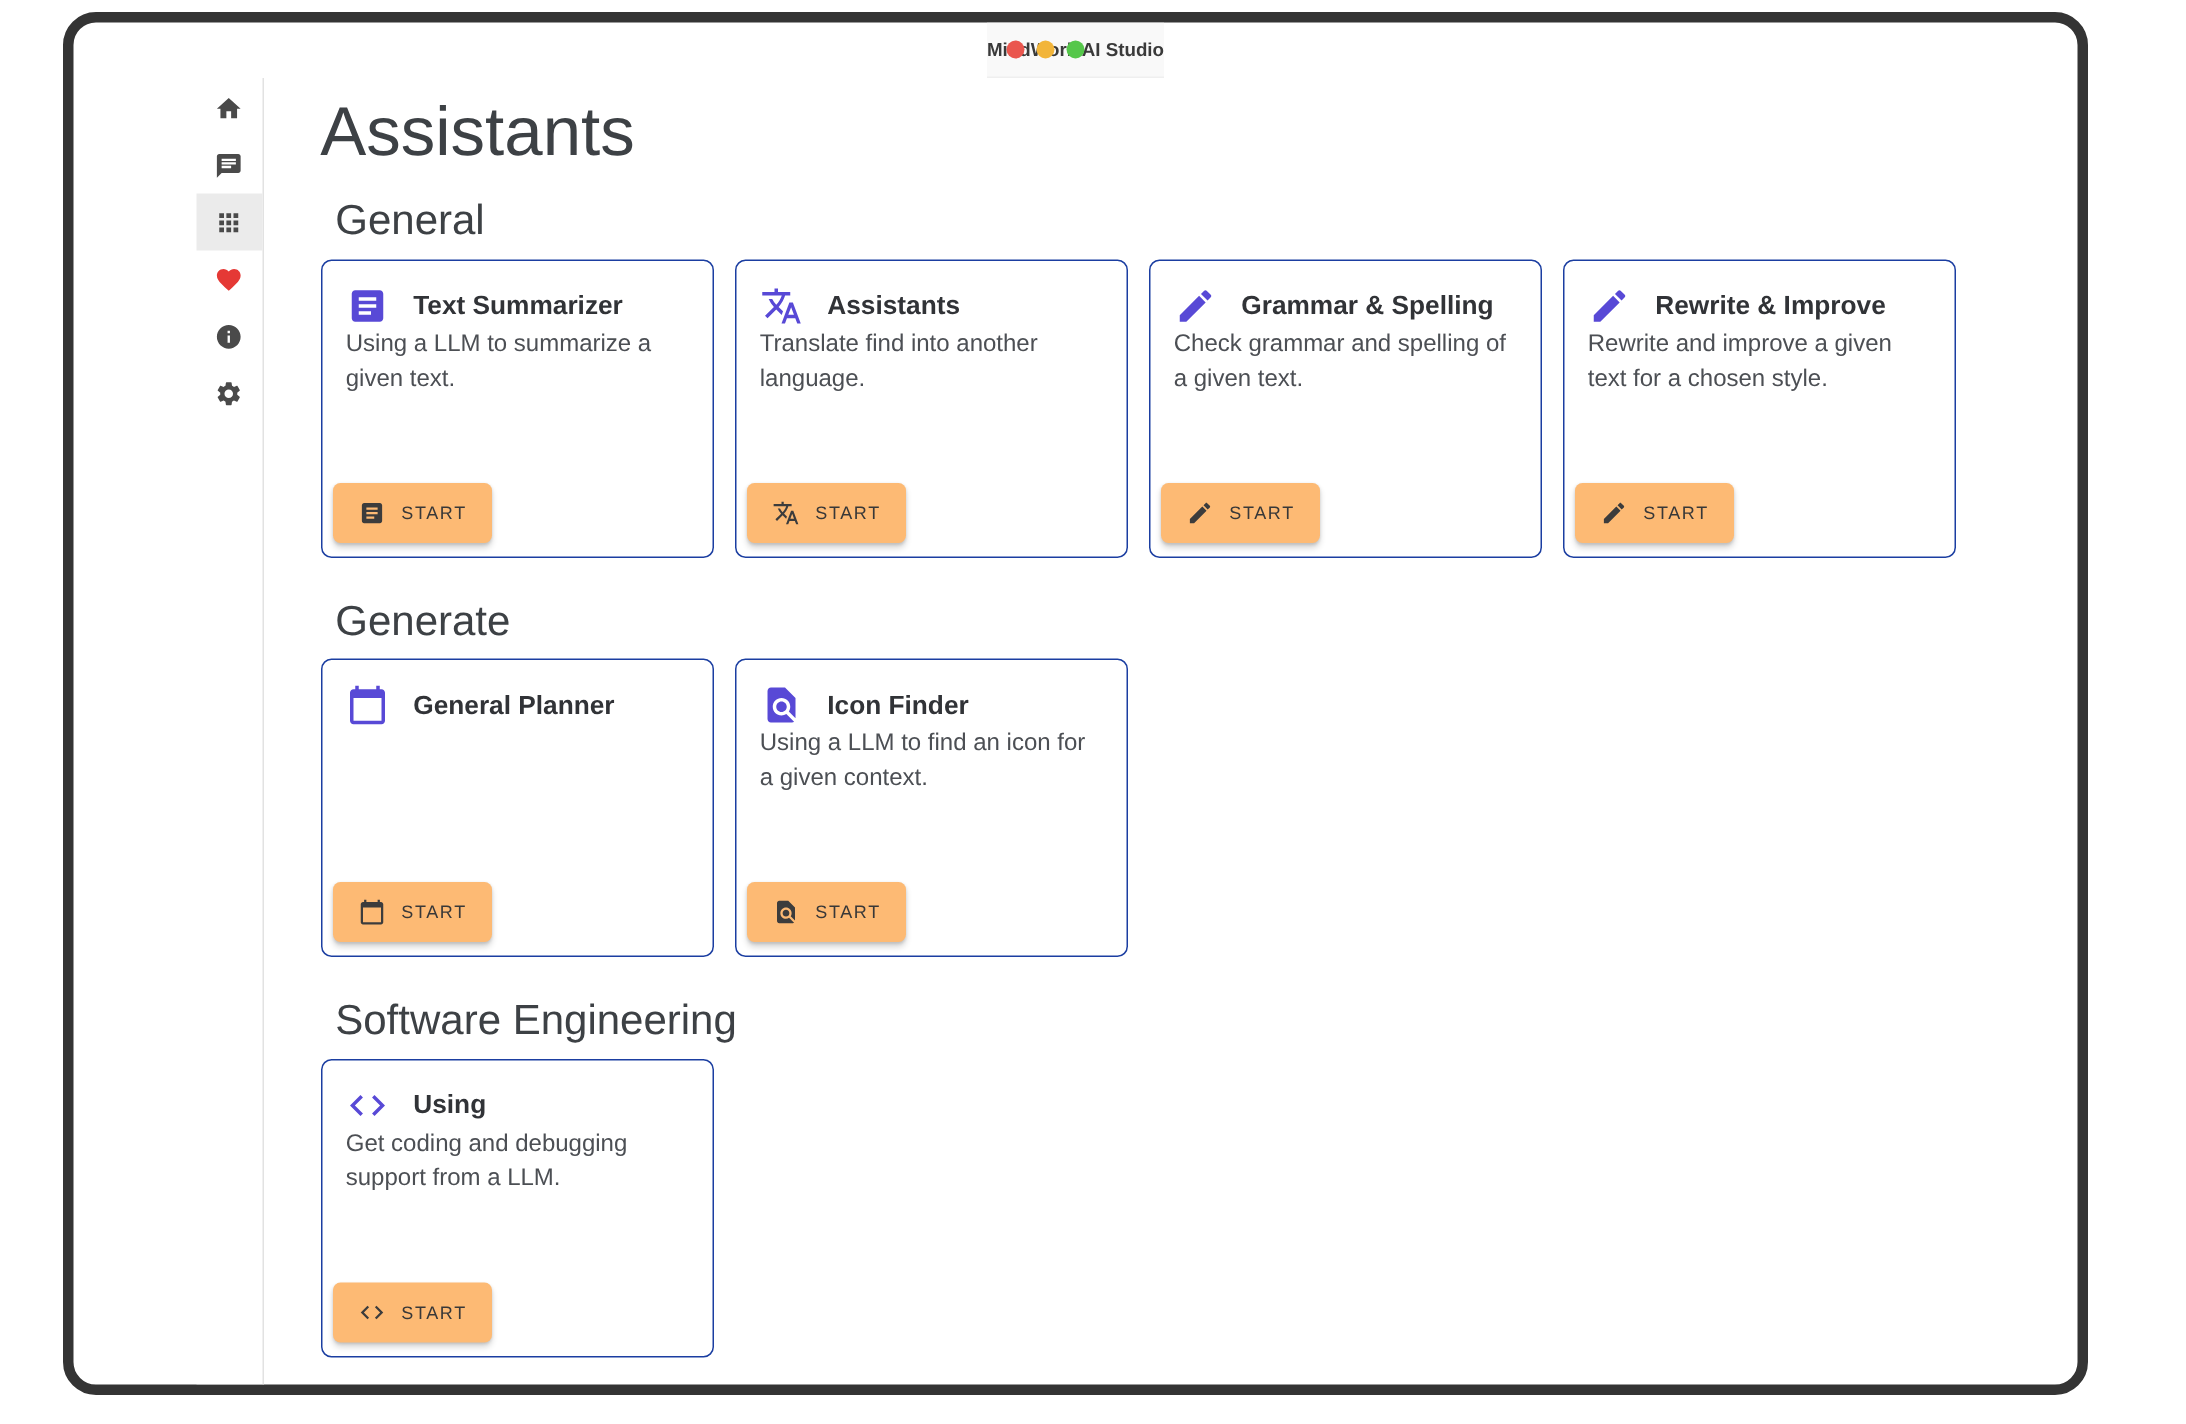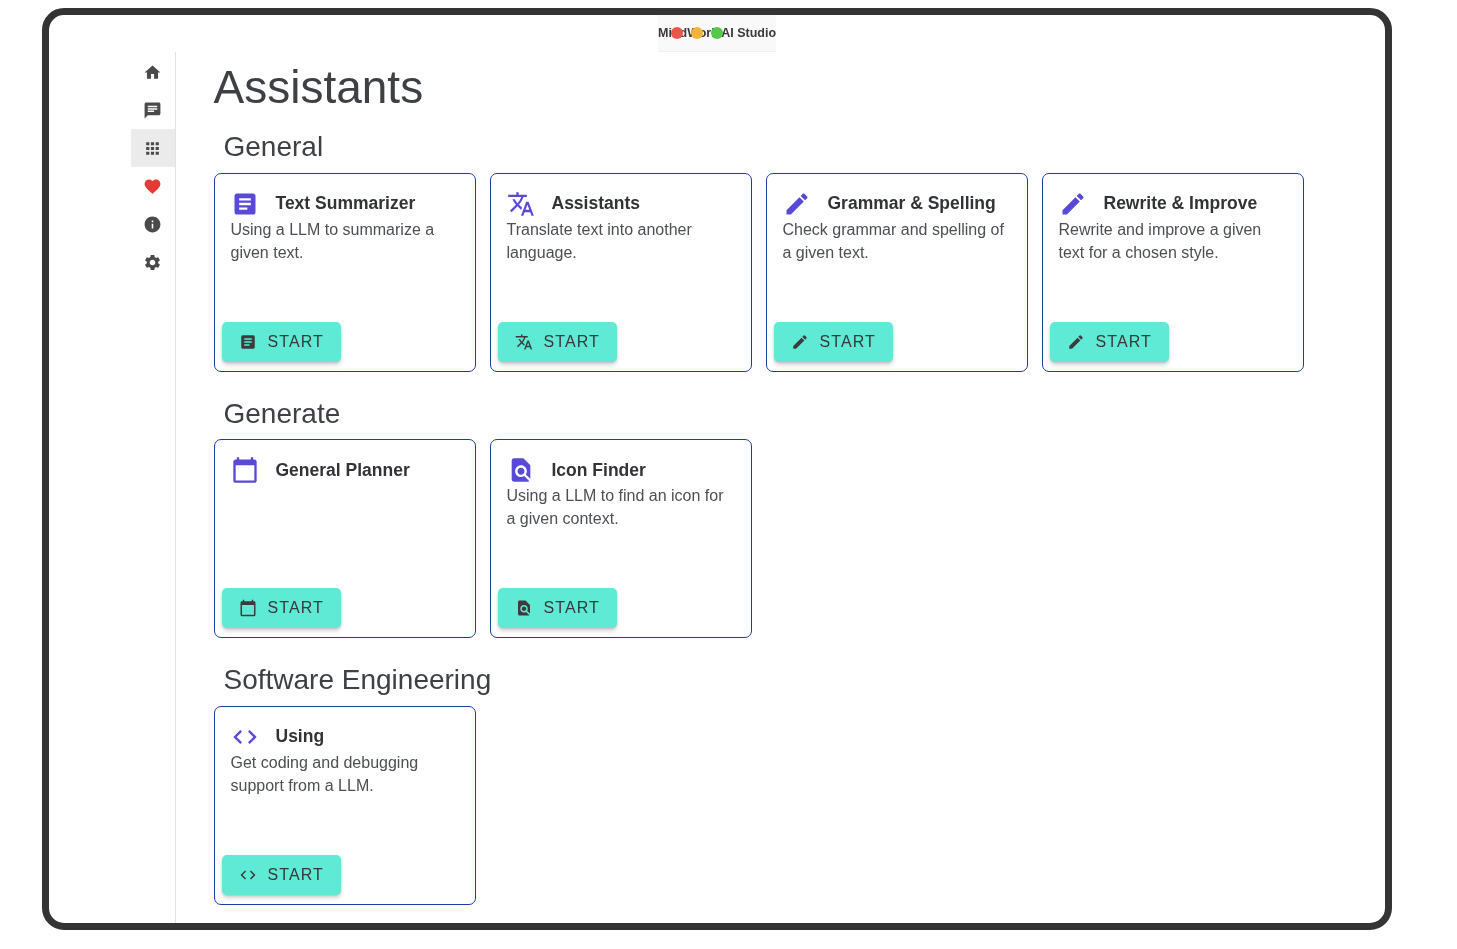--- a/index.html
+++ b/index.html
@@ -76,24 +76,24 @@
   .card-icon svg { width: 28px; height: 28px; fill: #5849d6; display: block; }
   .card-title { font-size: 17.5px; font-weight: 600; color: #313337; }
   .card-desc {
     font-size: 16px; line-height: 23px; color: #4c4f54;
     max-width: 232px;
   }
   .card-actions { margin-top: auto; margin-left: -9px; }
   .start-btn {
     display: inline-flex; align-items: center; gap: 11px;
     height: 40px; padding: 0 17px;
-    background: #5eead4; border: none; border-radius: 5px;
+    background: #fdba74; border: none; border-radius: 5px;
     box-shadow: 0 3px 4px rgba(0,0,0,0.16), 0 1px 2px rgba(0,0,0,0.12);
     font-family: "Liberation Sans", sans-serif;
-    font-size: 16px; font-weight: 500; letter-spacing: 1.1px; color: #383838;
+    font-size: 12px; font-weight: 500; letter-spacing: 1.1px; color: #383838;
     cursor: pointer;
   }
   .start-btn svg { width: 18px; height: 18px; fill: #3c3c3c; display: block; }
 
   .svg-defs { position: absolute; width: 0; height: 0; overflow: hidden; }
 </style>
 </head>
 <body>
 
 <svg class="svg-defs" xmlns="http://www.w3.org/2000/svg">
@@ -211,21 +211,21 @@
 
         <div class="card">
           <div class="card-header">
             <span class="card-icon">
                 <svg>
                   <use href="#i-translate"></use>
                 </svg>
               </span>
             <span class="card-title">Assistants</span>
           </div>
-          <p class="card-desc">Translate text into another language.</p>
+          <p class="card-desc">Translate find into another language.</p>
           <div class="card-actions">
             <button class="start-btn">
               <svg>
                   <use href="#i-translate"></use>
                 </svg>
               <span>START</span>
             </button>
           </div>
         </div>
 

